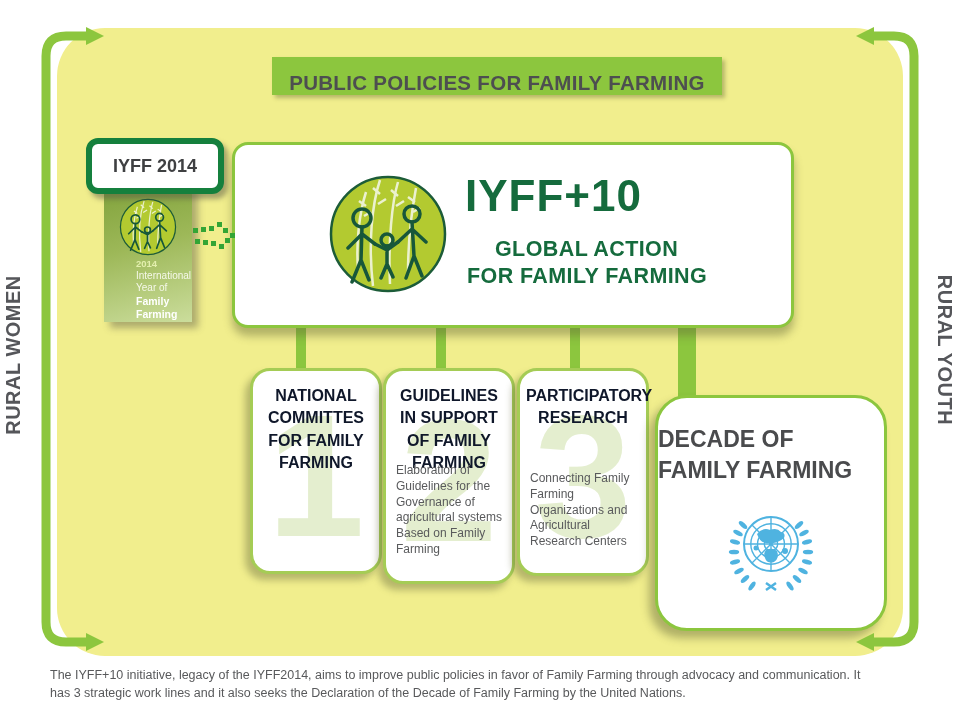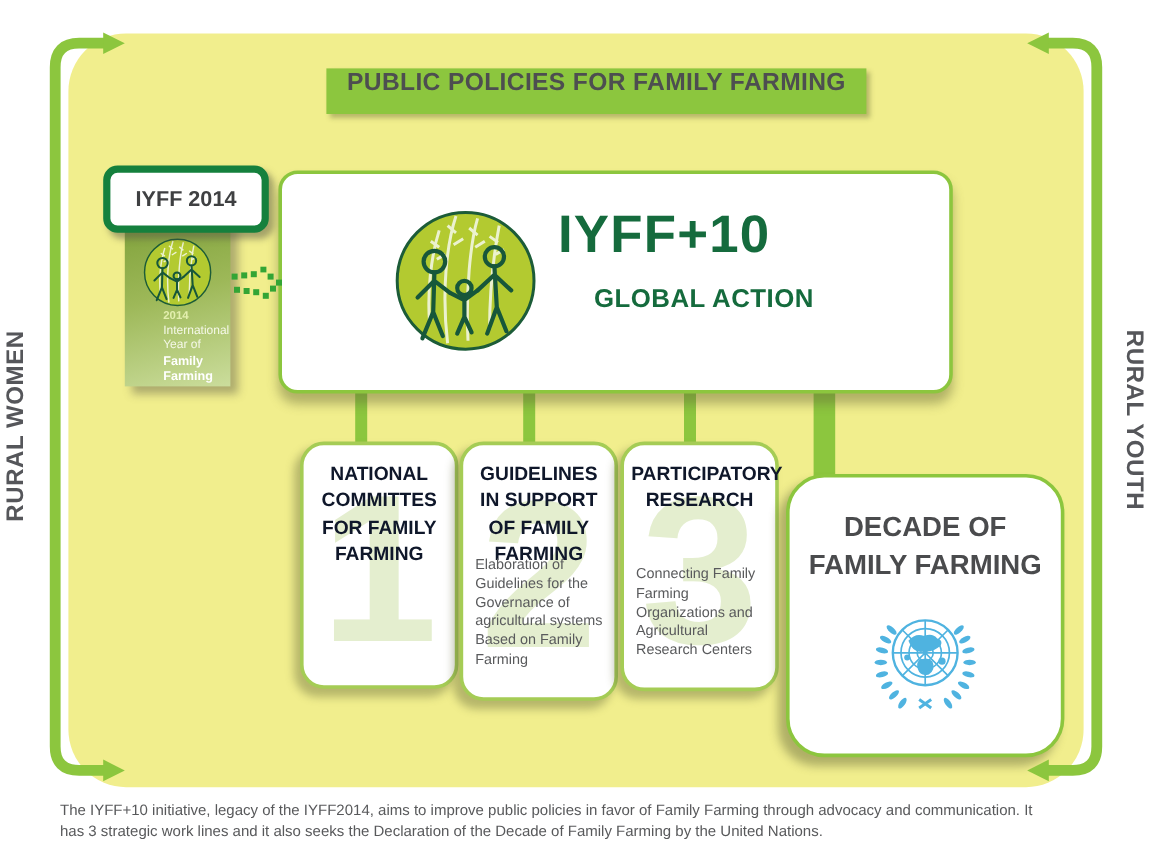--- a/index.html
+++ b/index.html
@@ -2,21 +2,21 @@
 <html><head>
 <meta charset="utf-8">
 <style>
   html,body{margin:0;padding:0;background:#ffffff;}
   .stage{position:relative;width:960px;height:720px;background:#ffffff;overflow:hidden;
          font-family:"Liberation Sans",sans-serif;}
   .panel{position:absolute;left:57px;top:28px;width:846px;height:628px;
          background:#F1EE8D;border-radius:48px;z-index:0;}
   .brackets{position:absolute;left:0;top:0;width:960px;height:720px;z-index:4;pointer-events:none;}
   .title-bar{position:absolute;left:272px;top:57px;width:450px;height:38px;background:#8CC63E;
-         color:#4D4E50;font-weight:bold;font-size:20.5px;display:flex;align-items:flex-start;
+         color:#4D4E50;font-weight:bold;font-size:20.5px;display:flex;align-items:flex-end;
          justify-content:center;letter-spacing:.3px;z-index:2;
          box-shadow:3px 3px 4px rgba(110,115,60,.45);}
   .side-label{position:absolute;width:300px;height:30px;font-weight:bold;font-size:20px;
          color:#55565A;text-align:center;letter-spacing:.5px;z-index:2;}
   .side-label.left{left:-133px;top:340px;transform:rotate(-90deg);}
   .side-label.right{left:791px;top:335px;transform:rotate(90deg);}
   .iyff2014-label{position:absolute;left:86px;top:138px;width:126px;height:44px;background:#ffffff;
          border:6px solid #15803d;border-radius:12px;display:flex;align-items:center;justify-content:center;
          font-weight:bold;font-size:18px;color:#3F4042;z-index:3;
          box-shadow:4px 5px 5px rgba(90,90,70,.5);}
@@ -50,21 +50,21 @@
   .wm-number{position:absolute;left:50%;top:52%;transform:translate(-50%,-50%);
          font-size:175px;font-weight:bold;color:#E4EECF;line-height:1;z-index:0;}
   .work-header{position:absolute;left:6px;right:6px;top:14px;font-size:16px;font-weight:bold;
          color:#0f172a;text-align:center;line-height:1.4;z-index:1;}
   .work-body{position:absolute;left:10px;right:6px;top:92px;font-size:12px;color:#595A5C;
          line-height:1.32;z-index:1;}
   .work-box.b3 .work-body{top:100px;}
   .decade-box{position:absolute;left:655px;top:395px;width:226px;height:230px;background:#ffffff;
          border:3px solid #8CC63E;border-radius:32px;z-index:2;
          box-shadow:-6px 7px 8px rgba(95,100,55,.45);}
-  .decade-title{position:absolute;left:0;right:0;top:26px;text-align:center;font-size:23px;
+  .decade-title{position:absolute;left:0;right:0;top:26px;font-size:23px;
          font-weight:bold;color:#4A4B4D;line-height:1.35;}
   .decade-box .un{position:absolute;left:63px;top:98px;}
   .footer-text{position:absolute;left:50px;top:666px;width:830px;font-size:12.5px;color:#58595B;
          line-height:1.45;z-index:2;}
 </style>
 </head>
 <body>
 
 <div class="stage">
 
@@ -144,20 +144,21 @@
       <rect x="38" y="11" width="5" height="5"></rect>
     </g>
   </svg>
 
   <div class="main-box">
     <svg class="logo" width="120" height="120" viewBox="0 0 120 120">
       <use href="#fam-logo" xlink:href="#fam-logo"></use>
     </svg>
     <div class="main-title">IYFF+10</div>
     <div class="main-sub s1">GLOBAL ACTION</div>
+    <div class="main-sub s2">FOR FAMILY FARMING</div>
   </div>
 
   <div class="conn c1"></div>
   <div class="conn c2"></div>
   <div class="conn c3"></div>
   <div class="conn c4"></div>
 
   <div class="work-box b1">
     <div class="wm-number">1</div>
     <div class="work-header">NATIONAL COMMITTES FOR FAMILY FARMING</div>

